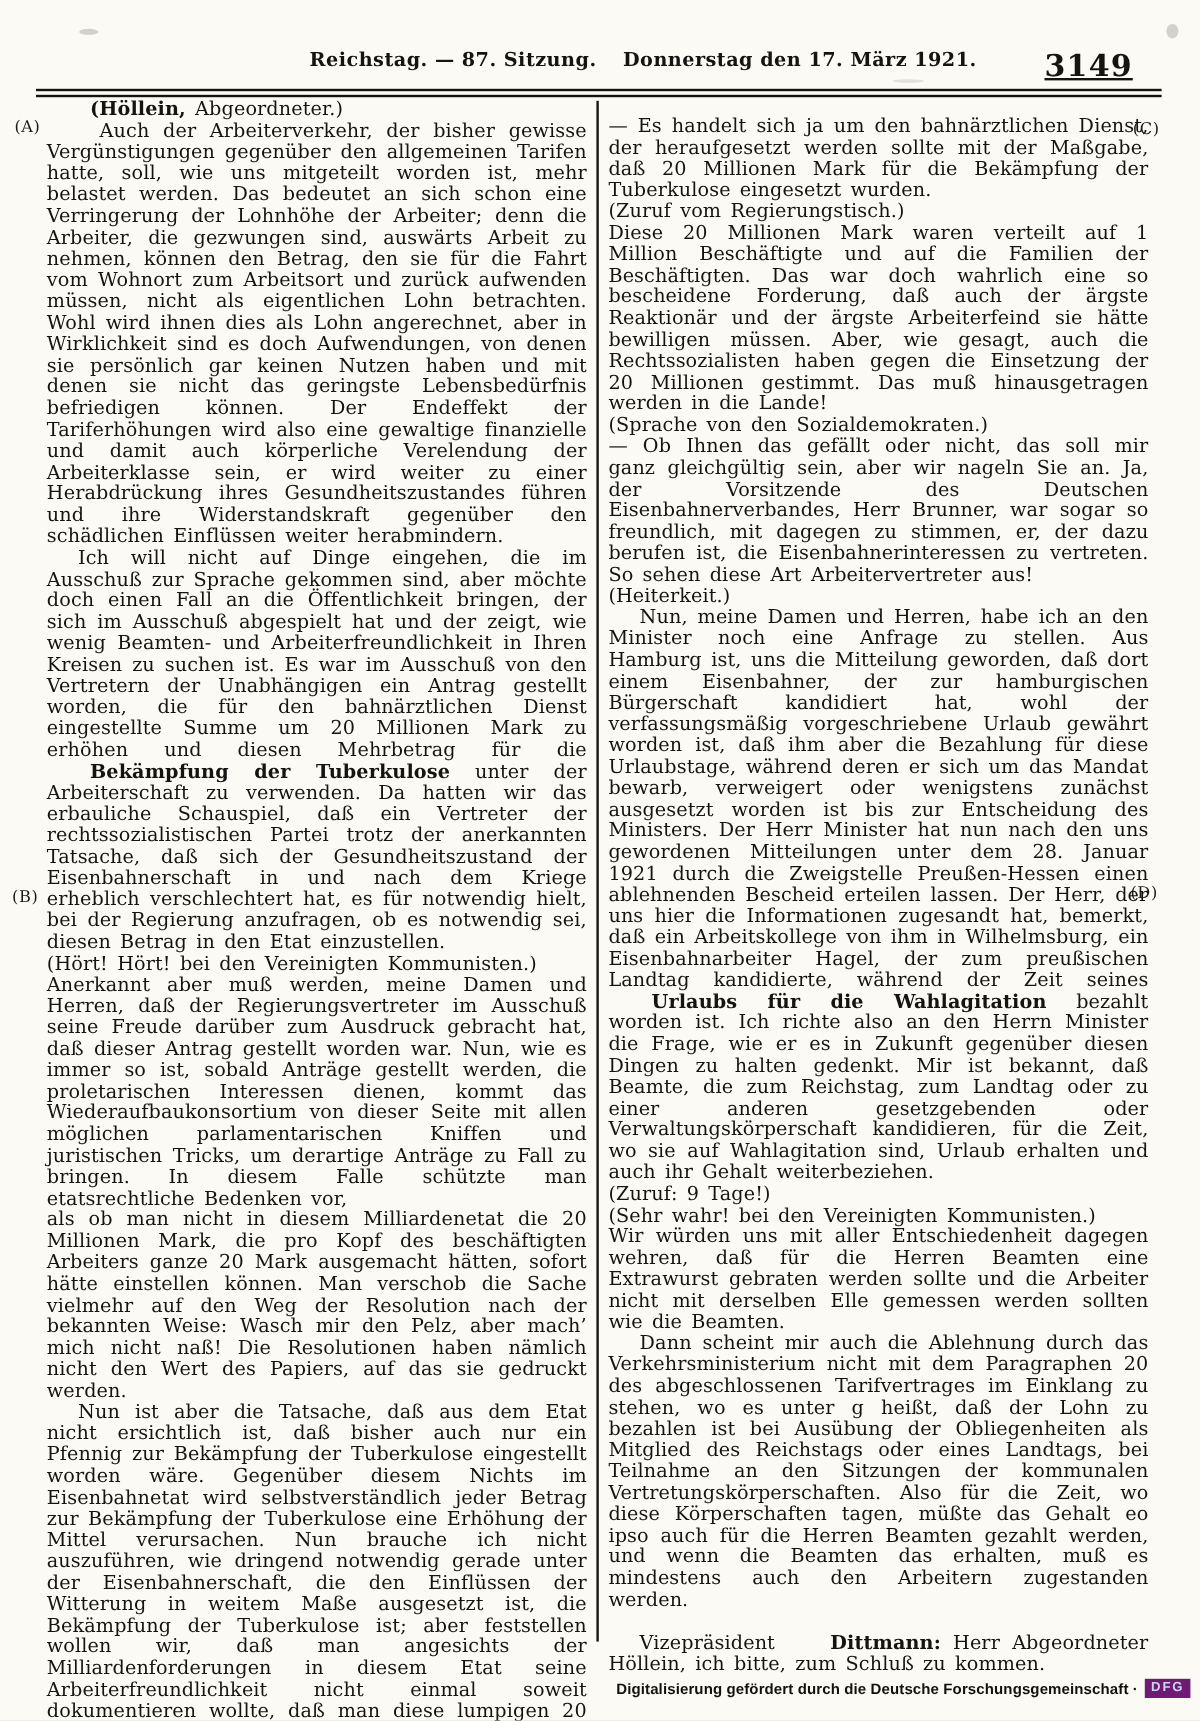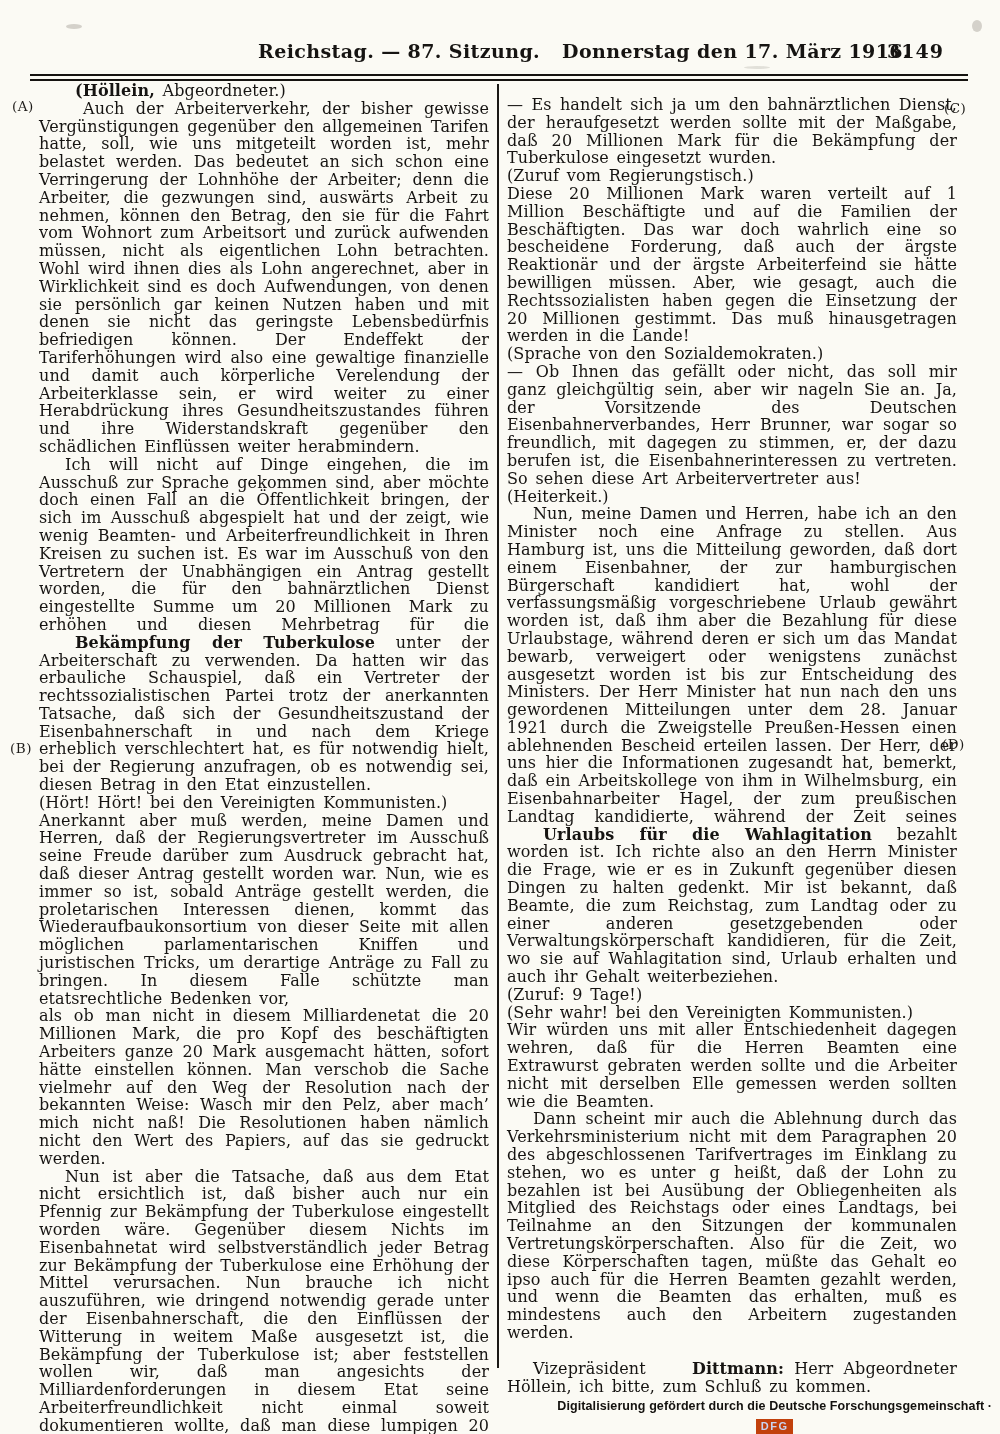--- a/index.html
+++ b/index.html
@@ -4,25 +4,25 @@
 <style>
   html,body{margin:0;padding:0;background:#d9d8d4;}
   .paper{
     position:relative;width:1000px;height:1434px;margin:0 auto;
     background:#fbfaf4;color:#161412;overflow:hidden;
     font-family:"DejaVu Serif",serif;
   }
   
   .hdr{
     position:absolute;top:40px;left:258px;display:flex;gap:22px;
-    font-size:19px;font-weight:bold;letter-spacing:.4px;white-space:nowrap;
+    font-size:16px;font-weight:bold;letter-spacing:.4px;white-space:nowrap;
   }
   .pagenum{
     position:absolute;top:40px;right:56px;
-    font-size:19px;font-weight:bold;letter-spacing:1px;
+    font-size:25px;font-weight:bold;letter-spacing:1px;text-decoration:underline;
   }
   .hrule{
     position:absolute;top:74px;left:30px;width:938px;height:3px;
     border-top:2px solid #151310;border-bottom:2px solid #151310;
   }
   
   .vdivider{
     position:absolute;left:497px;top:84px;width:2px;height:1284px;
     background:#1a1815;
   }
@@ -46,26 +46,26 @@
     position:absolute;font-size:13.5px;color:#1d1b18;
     font-family:"DejaVu Serif",serif;letter-spacing:.5px;
   }
   .mlabel-a{left:12px;top:98px;}
   .mlabel-b{left:10px;top:740px;}
   .mlabel-c{left:944px;top:100px;}
   .mlabel-d{left:942px;top:736px;}
   
   .footer{
     position:absolute;top:1399px;right:8px;
-    display:flex;align-items:center;gap:6px;
+    display:flex;align-items:flex-end;gap:6px;
     font-family:"Liberation Sans",sans-serif;
-    font-size:12.5px;font-weight:bold;color:#13110e;letter-spacing:.1px;flex-direction:column;
+    font-size:12.5px;font-weight:bold;color:#13110e;letter-spacing:.1px;
   }
   .dfg{
-    display:inline-block;background:#c2410c;color:#c9d4f0;
+    display:inline-block;background:#701a75;color:#c9d4f0;
     font-family:"Liberation Sans",sans-serif;
     font-size:11px;font-weight:bold;letter-spacing:1.5px;
     padding:2px 5px 3px 5px;line-height:11px;
   }
   
   .smudge{position:absolute;background:rgba(110,105,95,.28);border-radius:50%;}
   .smudge-1{top:24px;left:66px;width:16px;height:5px;}
   .smudge-2{top:20px;right:18px;width:10px;height:12px;}
   .smudge-3{top:66px;right:230px;width:26px;height:3px;background:rgba(110,105,95,.18);}
 </style>
@@ -73,21 +73,21 @@
 <body>
 
 <div class="paper">
 
   <div class="smudge smudge-1"></div>
   <div class="smudge smudge-2"></div>
   <div class="smudge smudge-3"></div>
 
   <div class="hdr">
     <span>Reichstag. — 87. Sitzung.</span>
-    <span>Donnerstag den 17. März 1916.</span>
+    <span>Donnerstag den 17. März 1921.</span>
   </div>
   <div class="pagenum">3149</div>
   <div class="hrule"></div>
 
   <div class="mlabel mlabel-a">(A)</div>
   <div class="mlabel mlabel-b">(B)</div>
   <div class="mlabel mlabel-c">(C)</div>
   <div class="mlabel mlabel-d">(D)</div>
 
   <div class="vdivider"></div>

